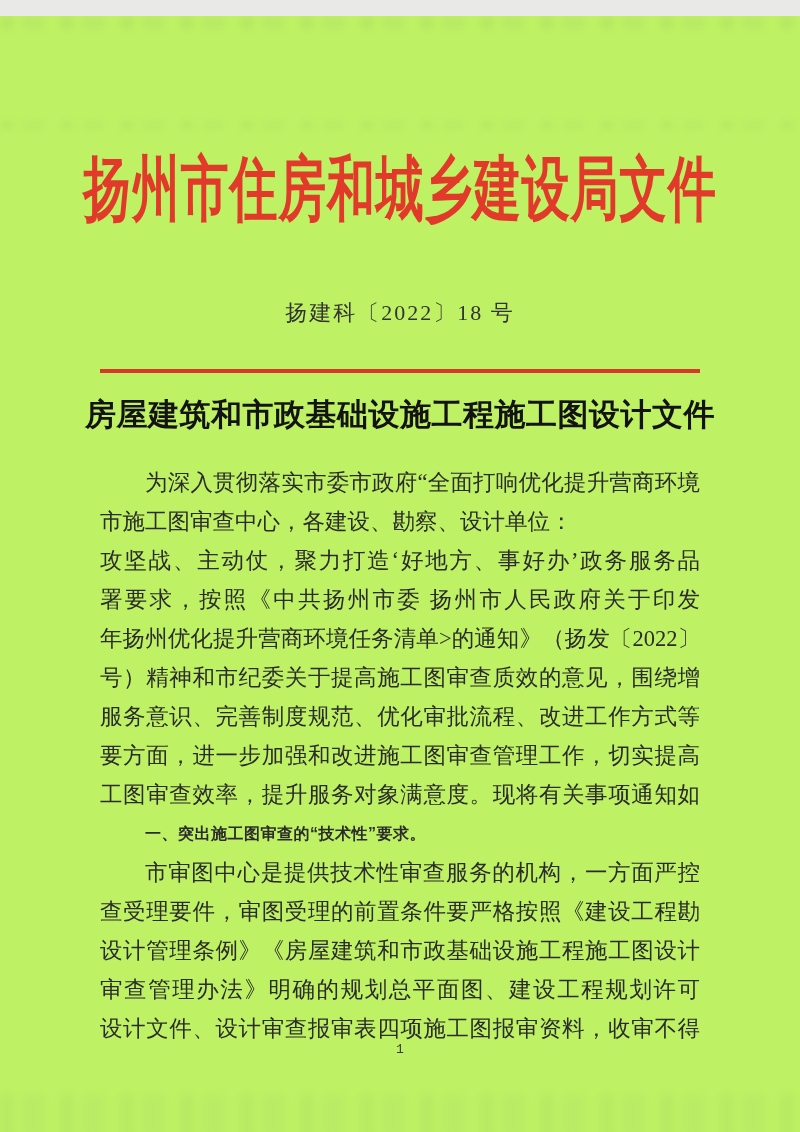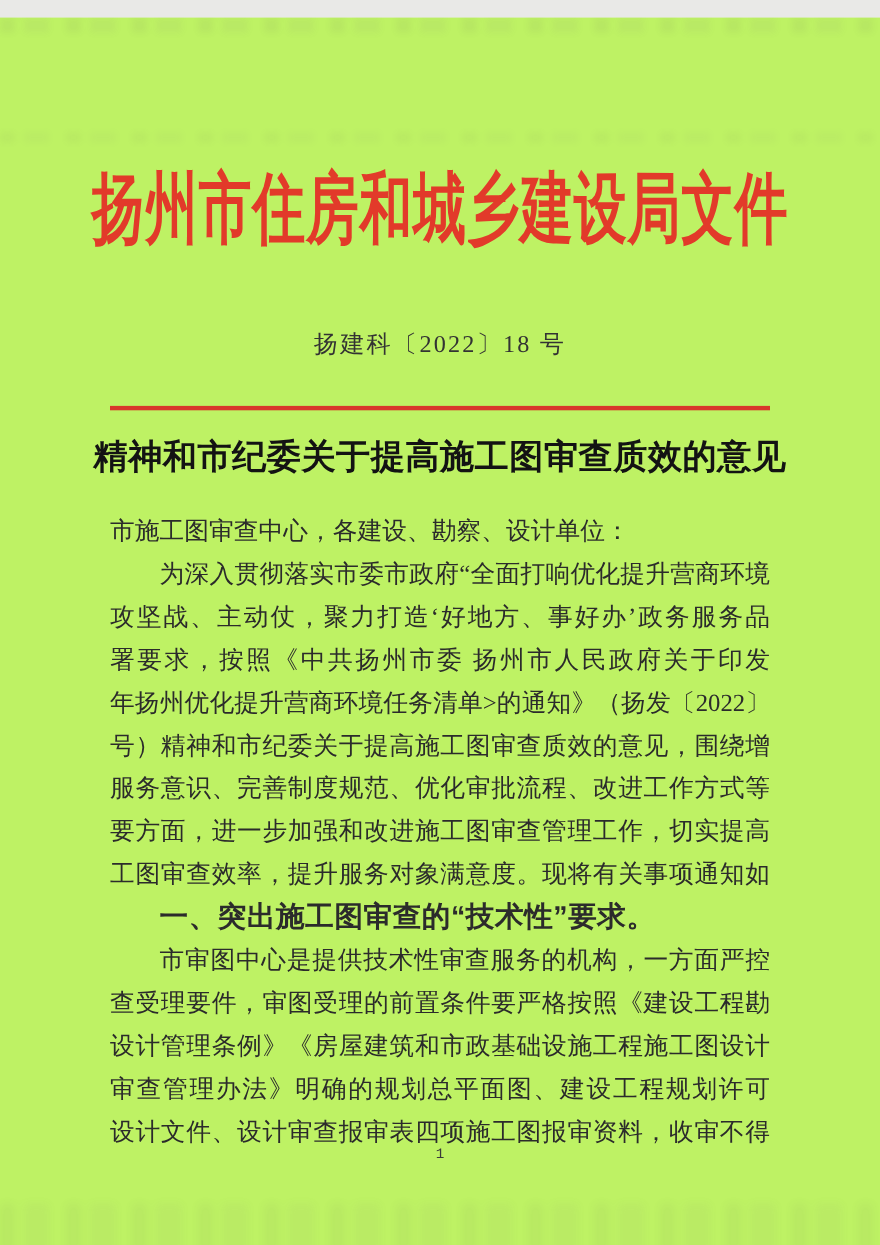--- a/index.html
+++ b/index.html
@@ -102,21 +102,21 @@
     white-space: normal;
     text-align: justify;
     text-align-last: justify;
     overflow: hidden;
   }
   .line.indent { padding-left: 45px; }
   .line.indent.fill { width: 555px; }
   .line.bold {
     font-weight: bold;
     font-family: "Liberation Sans", "DejaVu Sans", sans-serif;
-    font-size: 26px;
+    font-size: 16px;
     letter-spacing: 0.5px;
   }
   .page-number {
     position: absolute;
     top: 1026px;
     left: 0;
     width: 100%;
     text-align: center;
     font-size: 13px;
     color: #3a3a3a;
@@ -133,25 +133,25 @@
   <div class="noise noise-bottom"></div>
 
   <div class="org-title-wrap">
     <div class="org-title">扬州市住房和城乡建设局文件</div>
   </div>
 
   <div class="doc-number">扬建科〔2022〕18 号</div>
 
   <div class="red-line"></div>
 
-  <div class="doc-title">精神和市纪委关于提高施工图审查质效的意见</div>
+  <div class="doc-title">房屋建筑和市政基础设施工程施工图设计文件</div>
 
   <div class="body-text">
+    <div class="line indent fill">为深入贯彻落实市委市政府“全面打响优化提升营商环境</div>
     <div class="line">市施工图审查中心，各建设、勘察、设计单位：</div>
-    <div class="line indent fill">为深入贯彻落实市委市政府“全面打响优化提升营商环境</div>
     <div class="line fill">攻坚战、主动仗，聚力打造‘好地方、事好办’政务服务品牌”部</div>
     <div class="line fill">署要求，按照《中共扬州市委 扬州市人民政府关于印发&lt;2022</div>
     <div class="line fill">年扬州优化提升营商环境任务清单&gt;的通知》（扬发〔2022〕2</div>
     <div class="line fill">号）精神和市纪委关于提高施工图审查质效的意见，围绕增强</div>
     <div class="line fill">服务意识、完善制度规范、优化审批流程、改进工作方式等重</div>
     <div class="line fill">要方面，进一步加强和改进施工图审查管理工作，切实提高施</div>
     <div class="line fill">工图审查效率，提升服务对象满意度。现将有关事项通知如下：</div>
     <div class="line indent bold">一、突出施工图审查的“技术性”要求。</div>
     <div class="line indent fill">市审图中心是提供技术性审查服务的机构，一方面严控审</div>
     <div class="line fill">查受理要件，审图受理的前置条件要严格按照《建设工程勘察</div>

